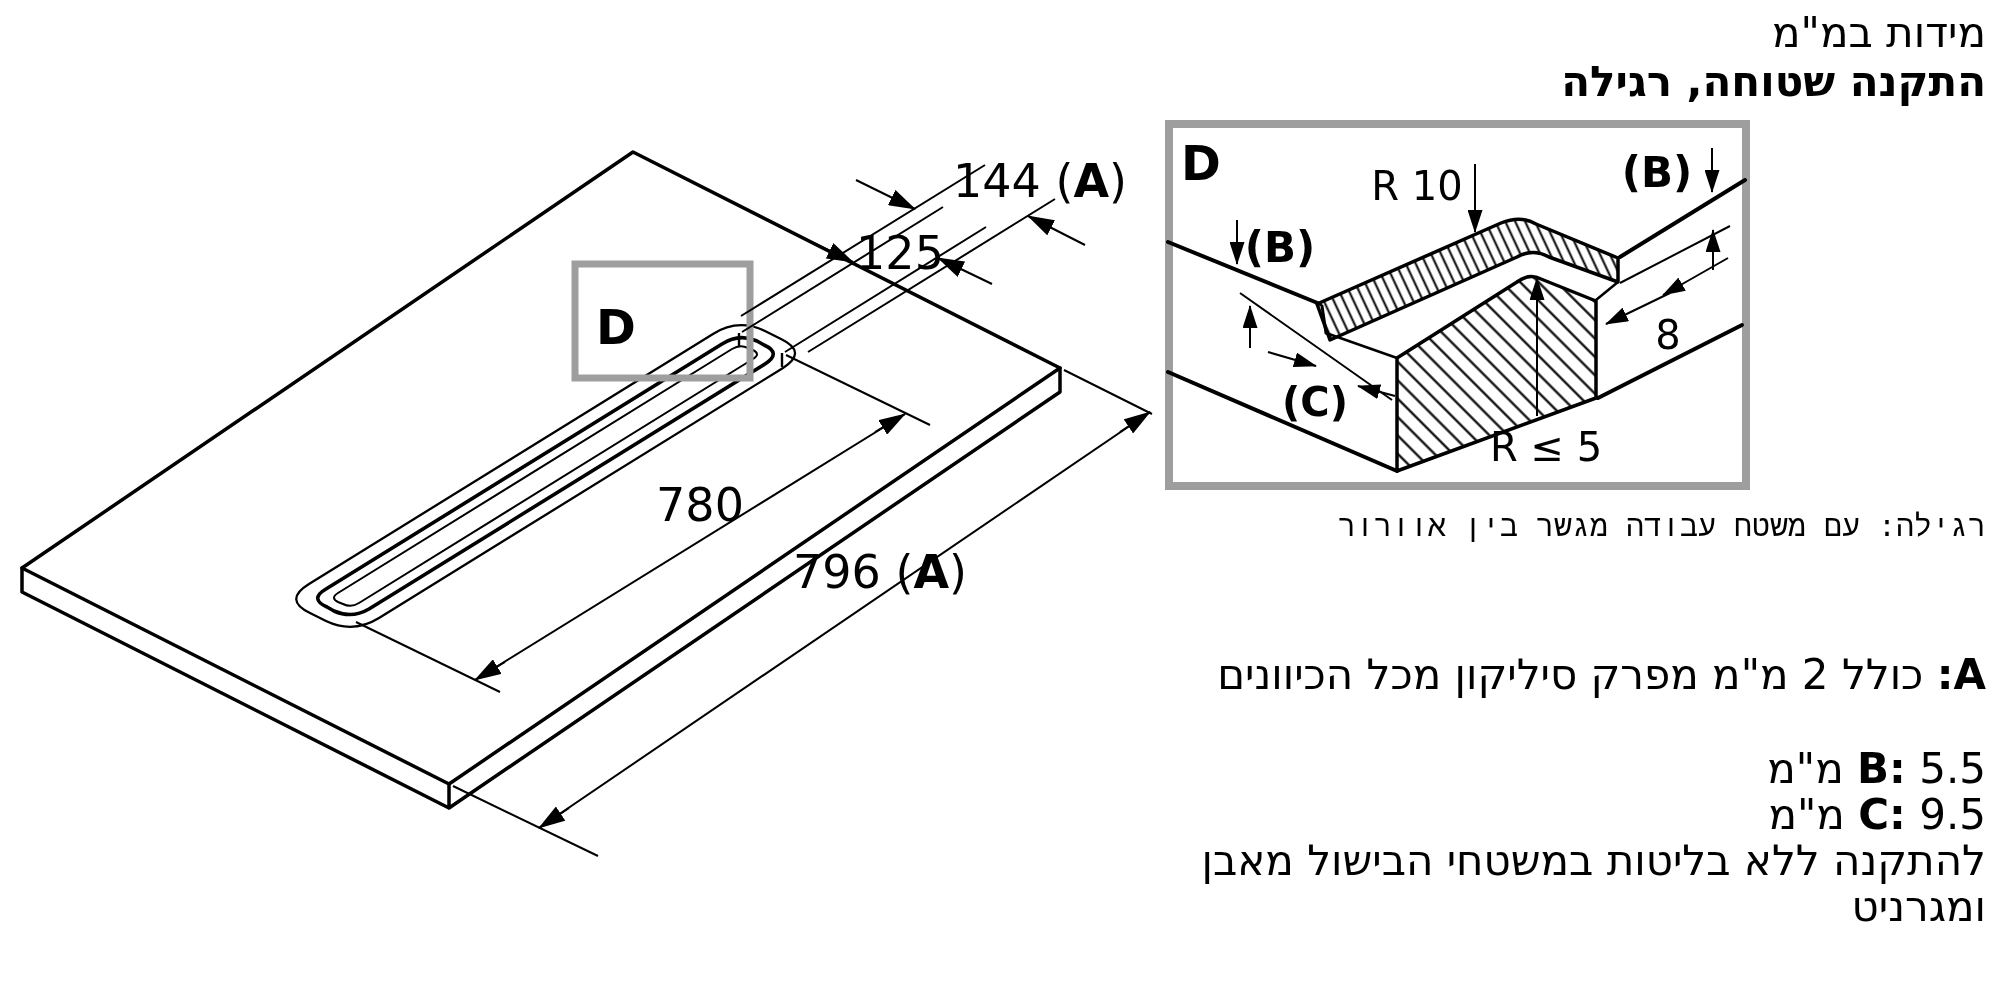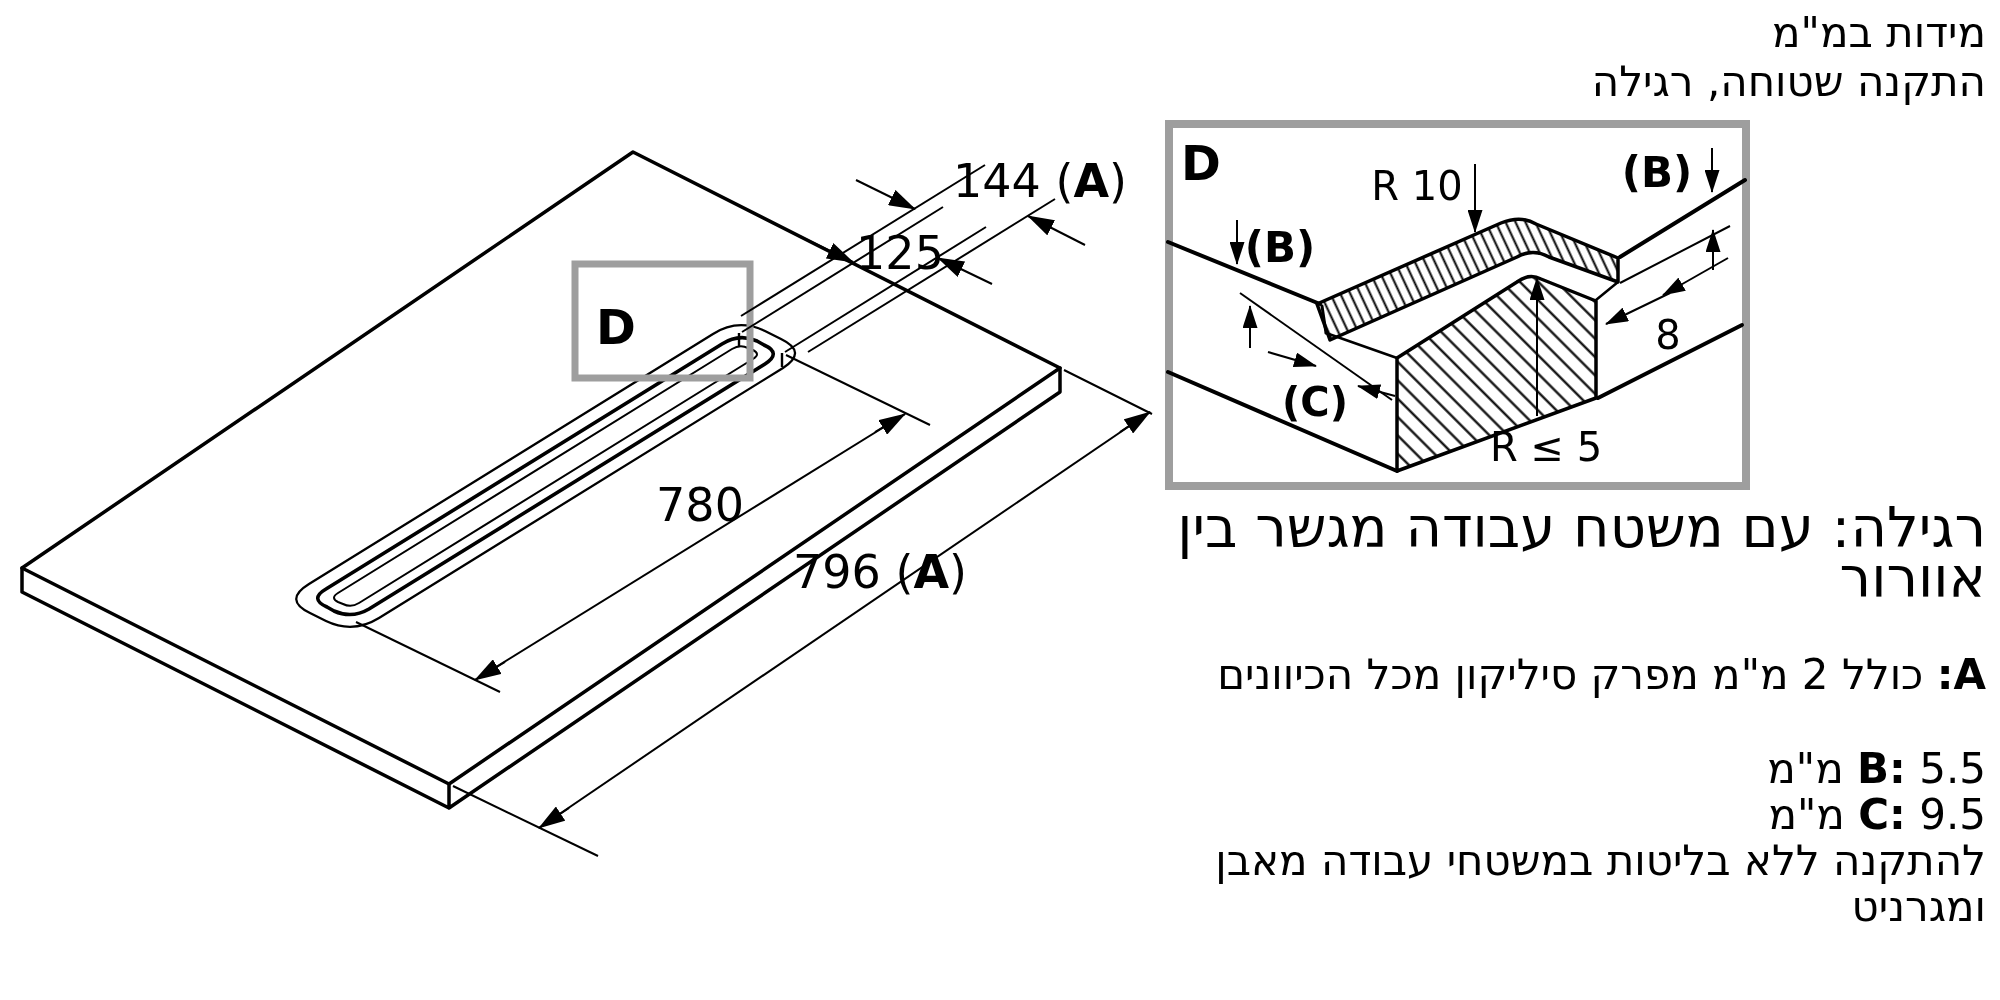--- a/index.html
+++ b/index.html
@@ -3,22 +3,22 @@
 <meta charset="utf-8">
 <style>
   html,body{margin:0;padding:0;}
   body{
     width:2000px;height:1000px;background:#ffffff;position:relative;
     font-family:"DejaVu Sans", sans-serif;color:#000;overflow:hidden;
   }
   .abs{position:absolute;}
   .heb{direction:rtl;text-align:right;}
   .title-block{top:8px;right:14px;width:840px;font-size:42px;line-height:49px;}
-  .title-bold{font-weight:400;}
-  .note-regular{top:503px;right:14px;width:840px;font-size:56px;line-height:50px;}
+  .title-bold{font-weight:700;}
+  .note-regular{top:503px;right:14px;width:840px;font-size:30px;line-height:50px;font-family:Liberation Mono, monospace;}
   .note-a{top:651px;right:14px;width:840px;font-size:42px;line-height:48px;}
   .note-bc{top:746px;right:14px;width:840px;font-size:42px;line-height:46px;}
   svg text{font-family:"DejaVu Sans", sans-serif;fill:#000;}
   b{font-weight:700;}
 </style>
 </head>
 <body>
 
 <svg class="abs" style="left:0;top:100px" width="1160" height="880" viewBox="0 0 1160 880">
   <defs>
@@ -140,15 +140,15 @@
 </div>
 
 <div class="abs heb note-a">
   <b>A:</b>
   <span>כולל 2 מ"מ מפרק סיליקון מכל הכיוונים</span>
 </div>
 
 <div class="abs heb note-bc">
   <div><b>B:</b> <span>5.5 מ"מ</span></div>
   <div><b>C:</b> <span>9.5 מ"מ</span></div>
-  <div>להתקנה ללא בליטות במשטחי עבודה מאבן</div>
+  <div>להתקנה ללא בליטות במשטחי הבישול מאבן</div>
   <div>ומגרניט</div>
 </div>
 
 </body></html>

